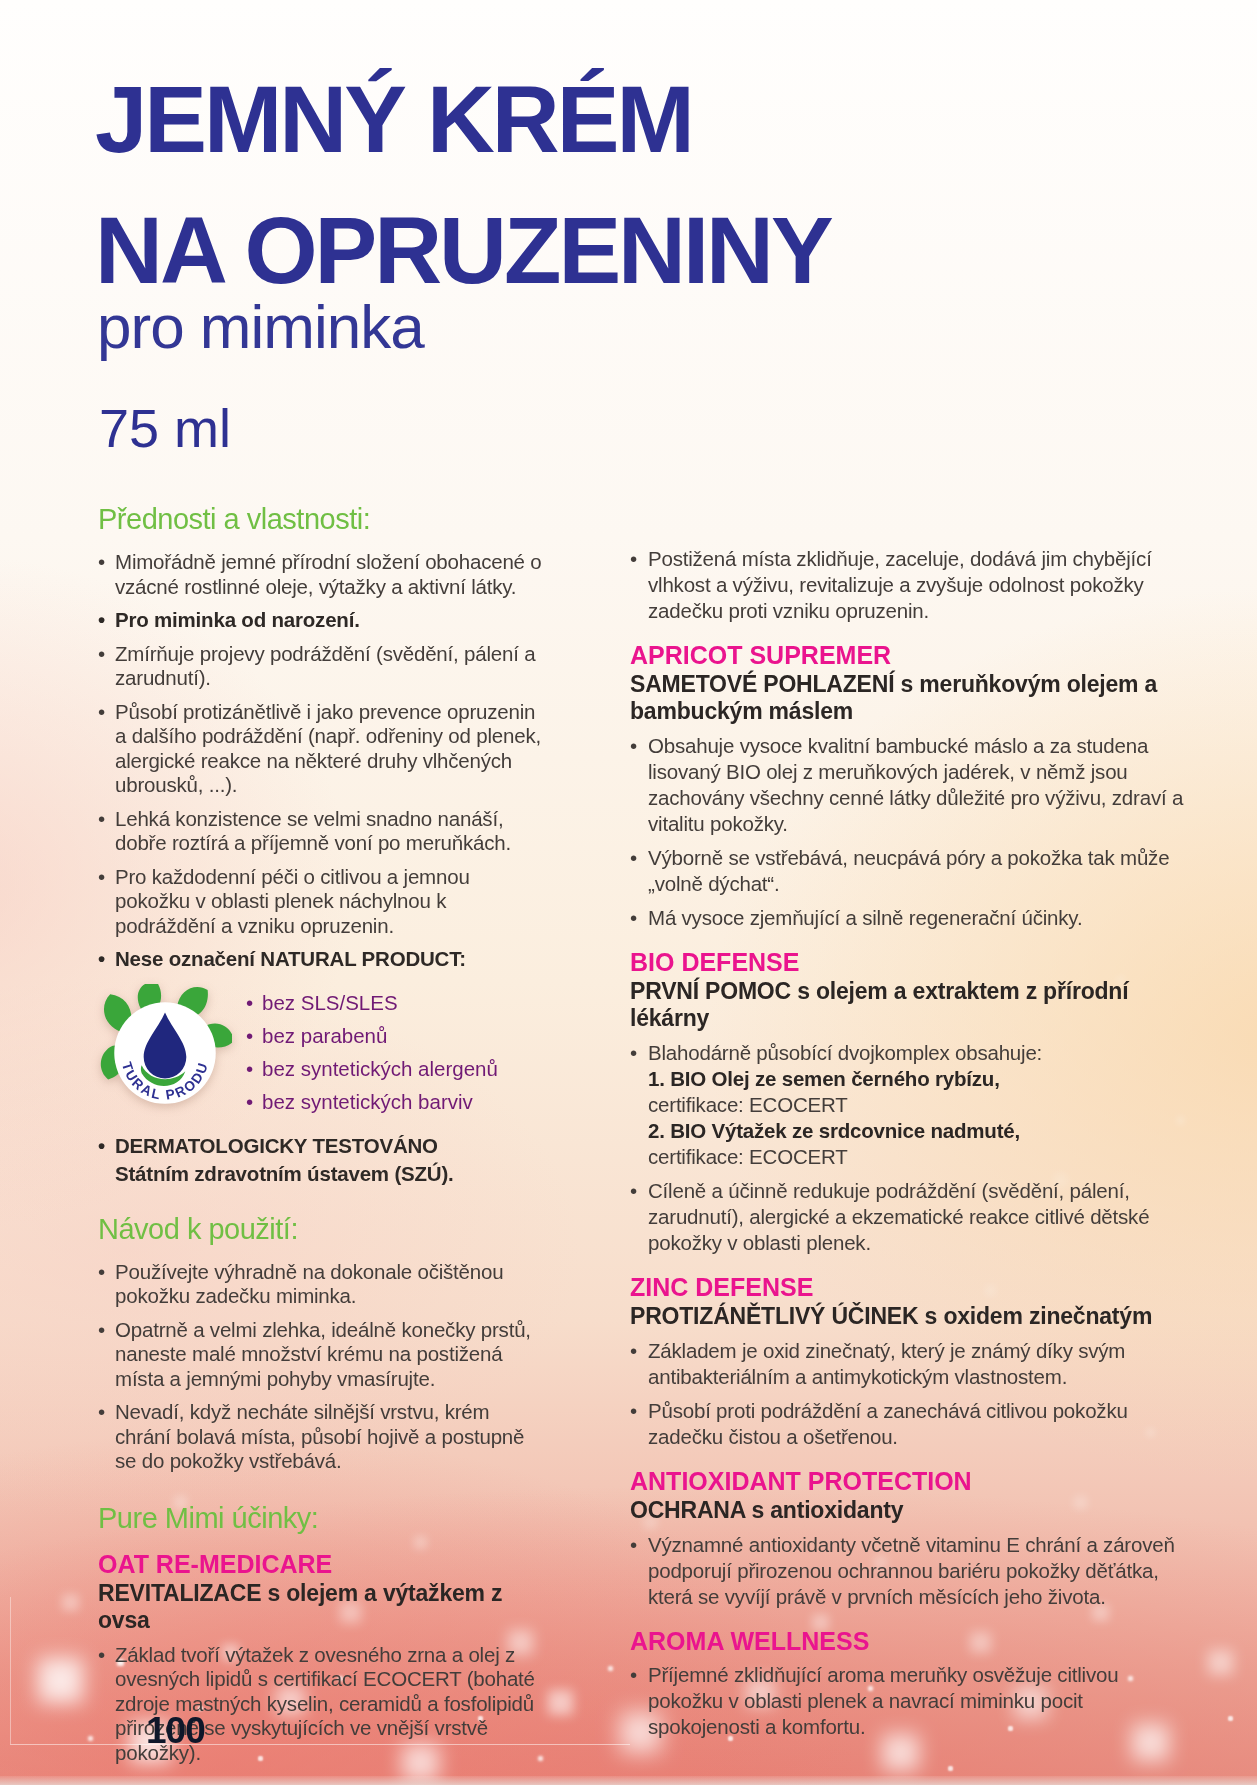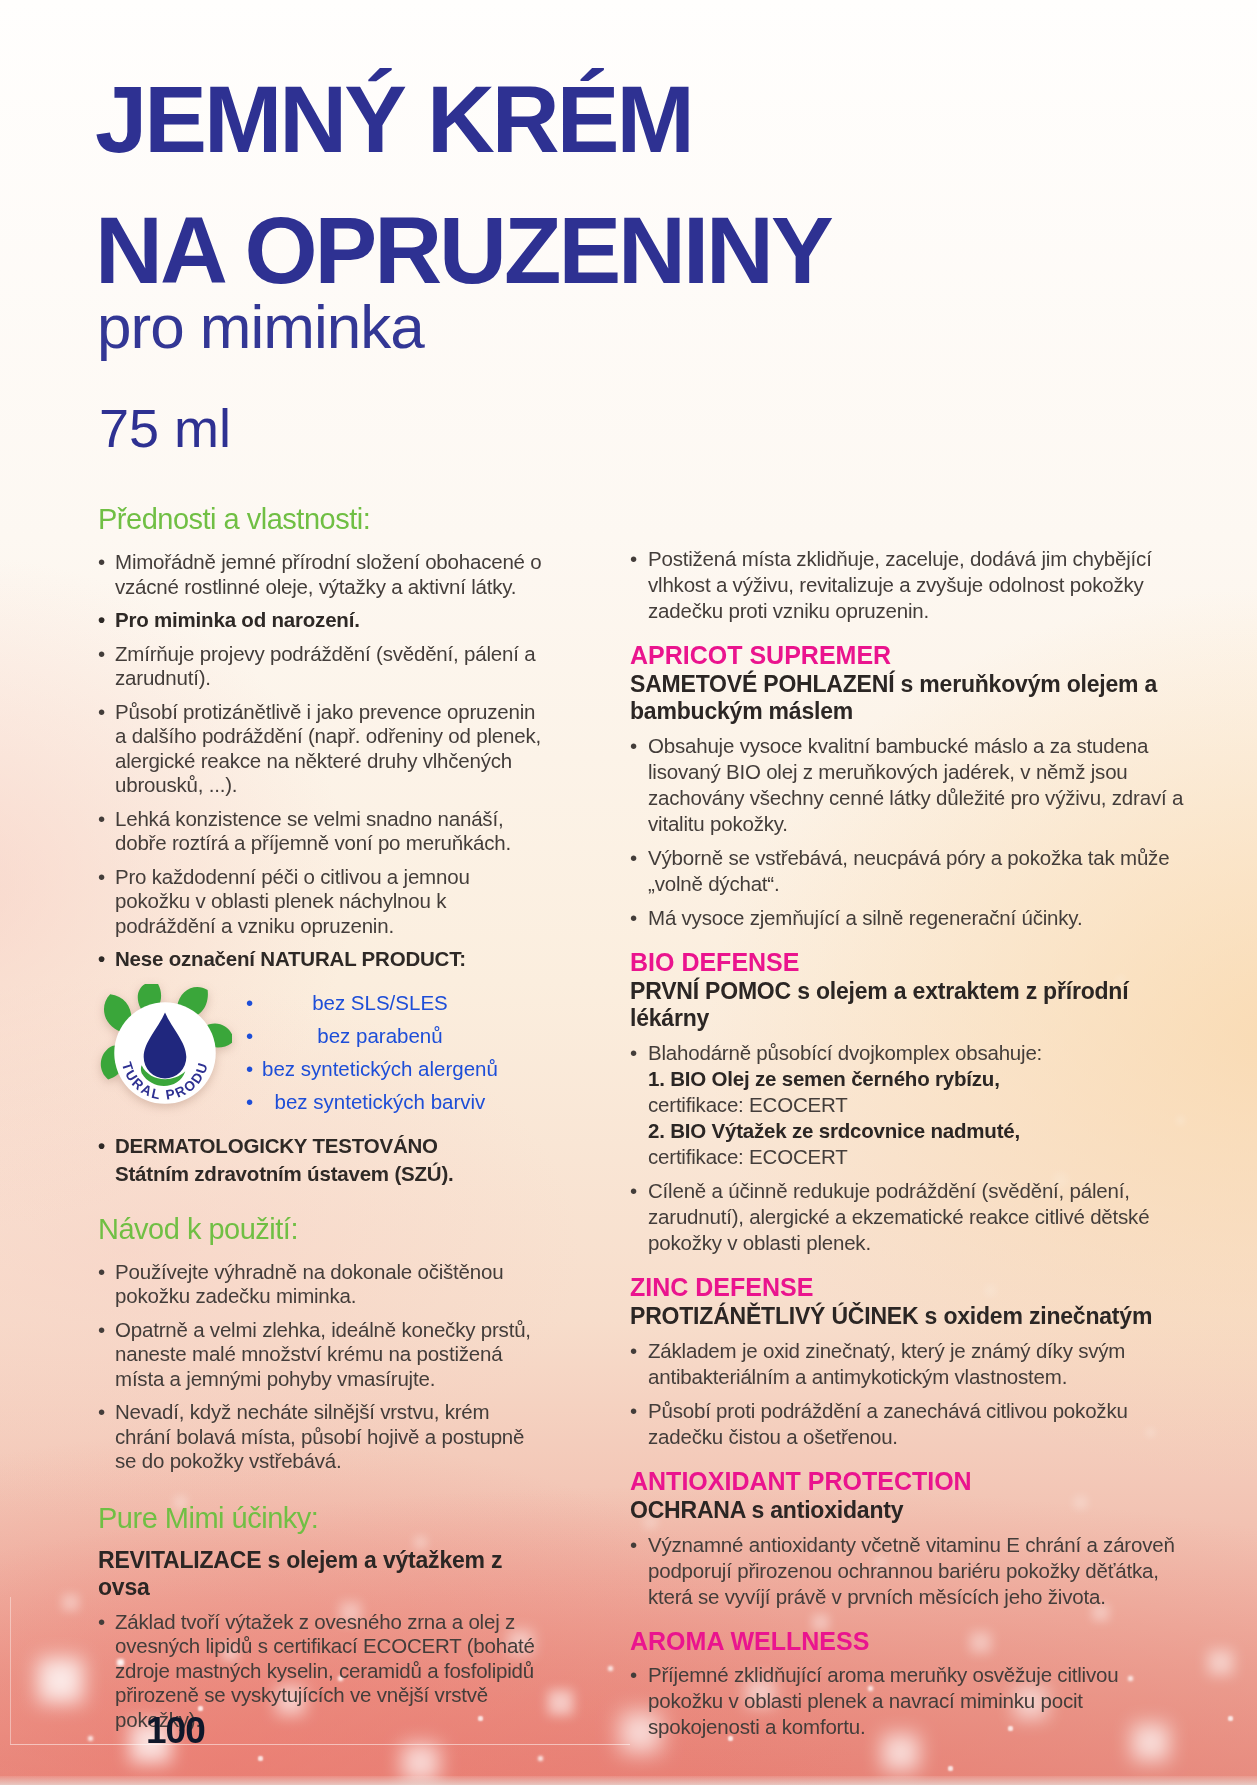--- a/index.html
+++ b/index.html
@@ -56,21 +56,21 @@
   .effects-h{margin:27px 0 12px 0;}
   .bullet{position:relative;padding-left:17px;margin-top:9px;font-size:20.5px;
     line-height:24.5px;color:#433d3a;letter-spacing:-0.2px;}
   .bullet::before{content:"•";position:absolute;left:0;top:0;}
   .col-right .bullet{padding-left:18px;line-height:26px;margin-top:8px;}
   .bold-item{font-weight:bold;color:#2e2926;}
   .natural-row{display:flex;margin-top:12px;}
   .logo-wrap{flex:0 0 134px;width:134px;height:134px;filter:drop-shadow(0 3px 5px rgba(120,70,50,.25));}
   .sub-bullets{list-style:none;margin:2px 0 0 14px;padding:0;}
   .sub-bullets li{position:relative;padding-left:16px;font-size:20.5px;line-height:24px;
-    margin-top:9px;color:#1d4ed8;text-align:center;}
+    margin-top:9px;color:#701a75;}
   .sub-bullets li::before{content:"•";position:absolute;left:0;top:0;}
   .sub-bullets li:first-child{margin-top:5px;}
   .dermo{margin-top:14px;line-height:28px;}
   .rtag{color:#ea148e;font-size:25px;font-weight:bold;margin:18px 0 3px 0;line-height:26px;}
   .col-left .rtag{margin-top:16px;}
   .rhead{color:#2b2624;font-size:23px;font-weight:bold;line-height:27px;letter-spacing:-0.2px;}
   .bio-line{padding-left:18px;font-size:20.5px;line-height:26px;color:#433d3a;letter-spacing:-0.2px;}
   .bio-line.bold-item{color:#2b2624;}
   .page-num{position:absolute;left:146px;top:1710px;font-size:37px;font-weight:bold;
     color:#0f172a;letter-spacing:-1px;}
@@ -133,20 +133,21 @@
     <div>DERMATOLOGICKY TESTOVÁNO</div>
     <div>Státním zdravotním ústavem (SZÚ).</div>
   </div>
 
   <div class="h-green usage-h">Návod k použití:</div>
   <div class="bullet">Používejte výhradně na dokonale očištěnou pokožku zadečku miminka.</div>
   <div class="bullet">Opatrně a velmi zlehka, ideálně konečky prstů, naneste malé množství krému na postižená místa a jemnými pohyby vmasírujte.</div>
   <div class="bullet">Nevadí, když necháte silnější vrstvu, krém chrání bolavá místa, působí hojivě a postupně se do pokožky vstřebává.</div>
 
   <div class="h-green effects-h">Pure Mimi účinky:</div>
+  <div class="rtag">OAT RE-MEDICARE</div>
   <div class="rhead">REVITALIZACE s olejem a výtažkem z ovsa</div>
   <div class="bullet">Základ tvoří výtažek z ovesného zrna a olej z ovesných lipidů s certifikací ECOCERT (bohaté zdroje mastných kyselin, ceramidů a fosfolipidů přirozeně se vyskytujících ve vnější vrstvě pokožky).</div>
 </div>
 
 <div class="col-right">
   <div class="bullet" style="margin-top:0">Postižená místa zklidňuje, zaceluje, dodává jim chybějící vlhkost a výživu, revitalizuje a zvyšuje odolnost pokožky zadečku proti vzniku opruzenin.</div>
 
   <div class="rtag">APRICOT SUPREMER</div>
   <div class="rhead">SAMETOVÉ POHLAZENÍ s meruňkovým olejem a bambuckým máslem</div>
   <div class="bullet">Obsahuje vysoce kvalitní bambucké máslo a za studena lisovaný BIO olej z meruňkových jadérek, v němž jsou zachovány všechny cenné látky důležité pro výživu, zdraví a vitalitu pokožky.</div>

